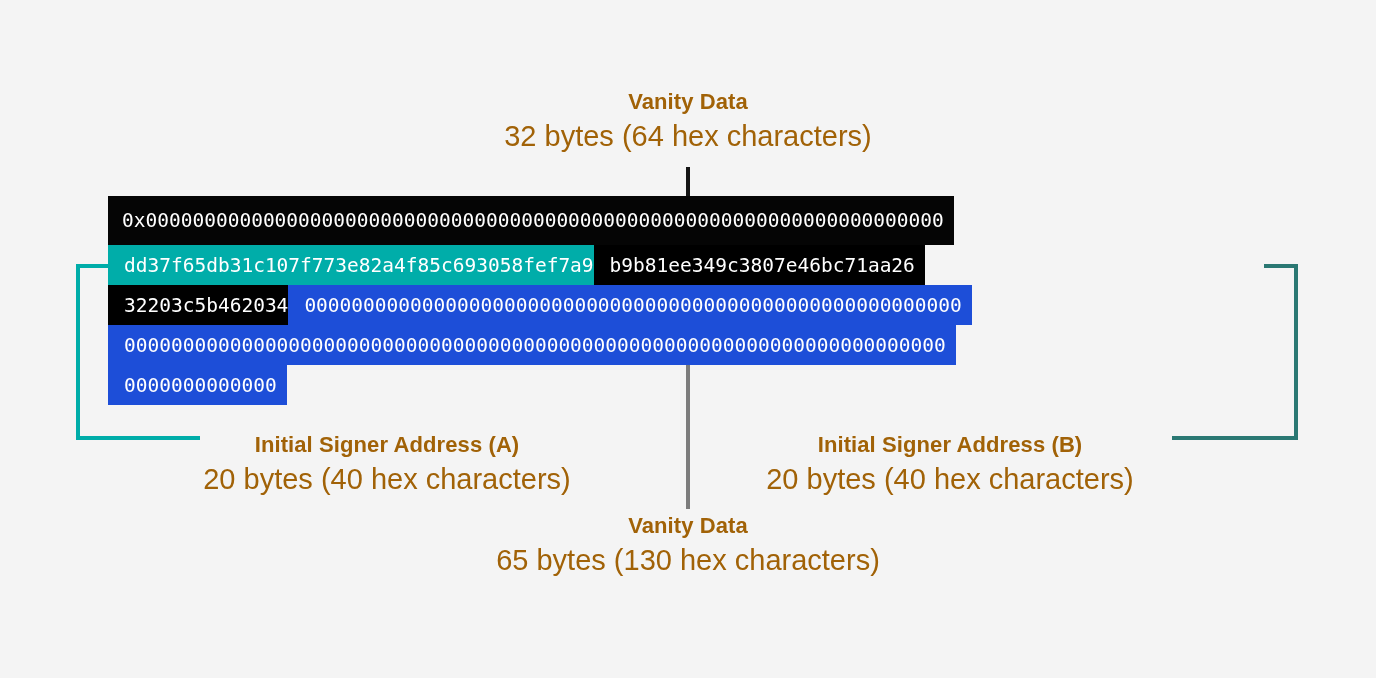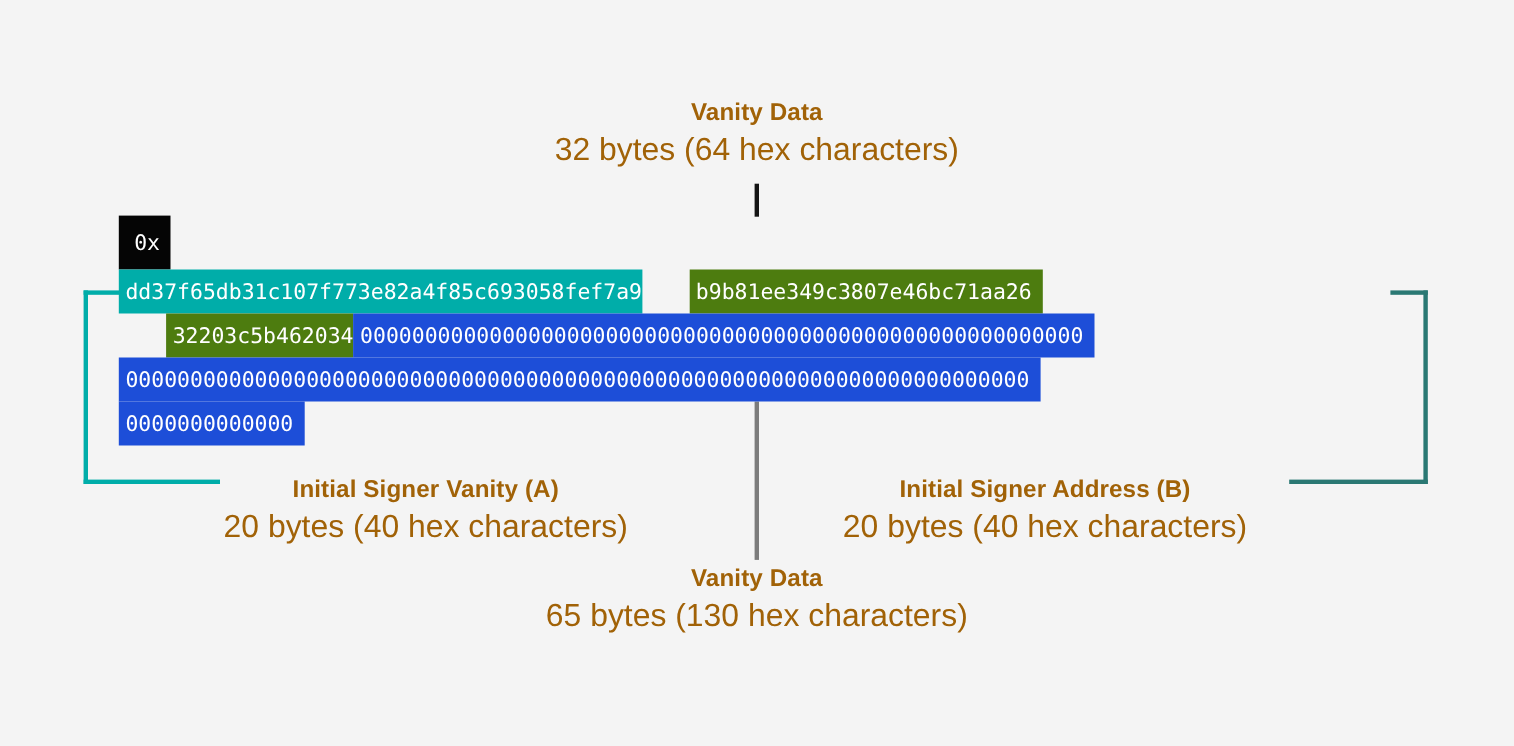--- a/index.html
+++ b/index.html
@@ -95,23 +95,23 @@
   .hex-row {
     display: flex;
     align-items: flex-start;
     height: 40px;
     white-space: pre;
   }
   #hex-row-1 { height: 49px; }
   .seg { height: 100%; display: flex; align-items: center; }
   .seg-black { background: #050505; padding-left: 14px; padding-right: 6px; }
   .seg-teal  { background: #00ada9; }
-  .seg-darkteal { background: #4d7c0f; margin-left: 43px; }
+  .seg-darkteal { background: #000000; }
   .seg-gray  { background: #1d4ed8; }
-  .pad-left { padding-left: 6px; }
+  .pad-left { padding-left: 16px; }
   .pad-right { padding-right: 10px; }
 </style>
 </head>
 <body>
 
 <div id="stage">
 
   <div class="label-group" id="label-vanity-top">
     <div class="label-title">Vanity Data</div>
     <div class="label-sub">32 bytes (64 hex characters)</div>
@@ -130,21 +130,21 @@
   <div class="bracket" id="bracket-b">
     <span class="v"></span>
     <span class="h-top"></span>
     <span class="h-bot"></span>
   </div>
 
   <div id="hex-block">
 
     <div class="hex-row" id="hex-row-1">
       <div class="seg seg-black pad-right">
-        <span>0x</span>
+        <span>0x</span><span>00000000000000000000000000000000000000000000000000000000000000000000</span>
       </div>
     </div>
 
     <div class="hex-row">
       <div class="seg seg-teal pad-left">
         <span>dd37f65db31c107f773e82a4f85c693058fef7a9</span>
       </div>
       <div class="seg seg-darkteal pad-left pad-right">
         <span>b9b81ee349c3807e46bc71aa26</span>
       </div>
@@ -167,21 +167,21 @@
 
     <div class="hex-row">
       <div class="seg seg-gray pad-left pad-right">
         <span>0000000000000</span>
       </div>
     </div>
 
   </div>
 
   <div class="label-group" id="label-signer-a">
-    <div class="label-title">Initial Signer Vanity (A)</div>
+    <div class="label-title">Initial Signer Address (A)</div>
     <div class="label-sub">20 bytes (40 hex characters)</div>
   </div>
 
   <div class="label-group" id="label-signer-b">
     <div class="label-title">Initial Signer Address (B)</div>
     <div class="label-sub">20 bytes (40 hex characters)</div>
   </div>
 
   <div class="label-group" id="label-vanity-bottom">
     <div class="label-title">Vanity Data</div>

